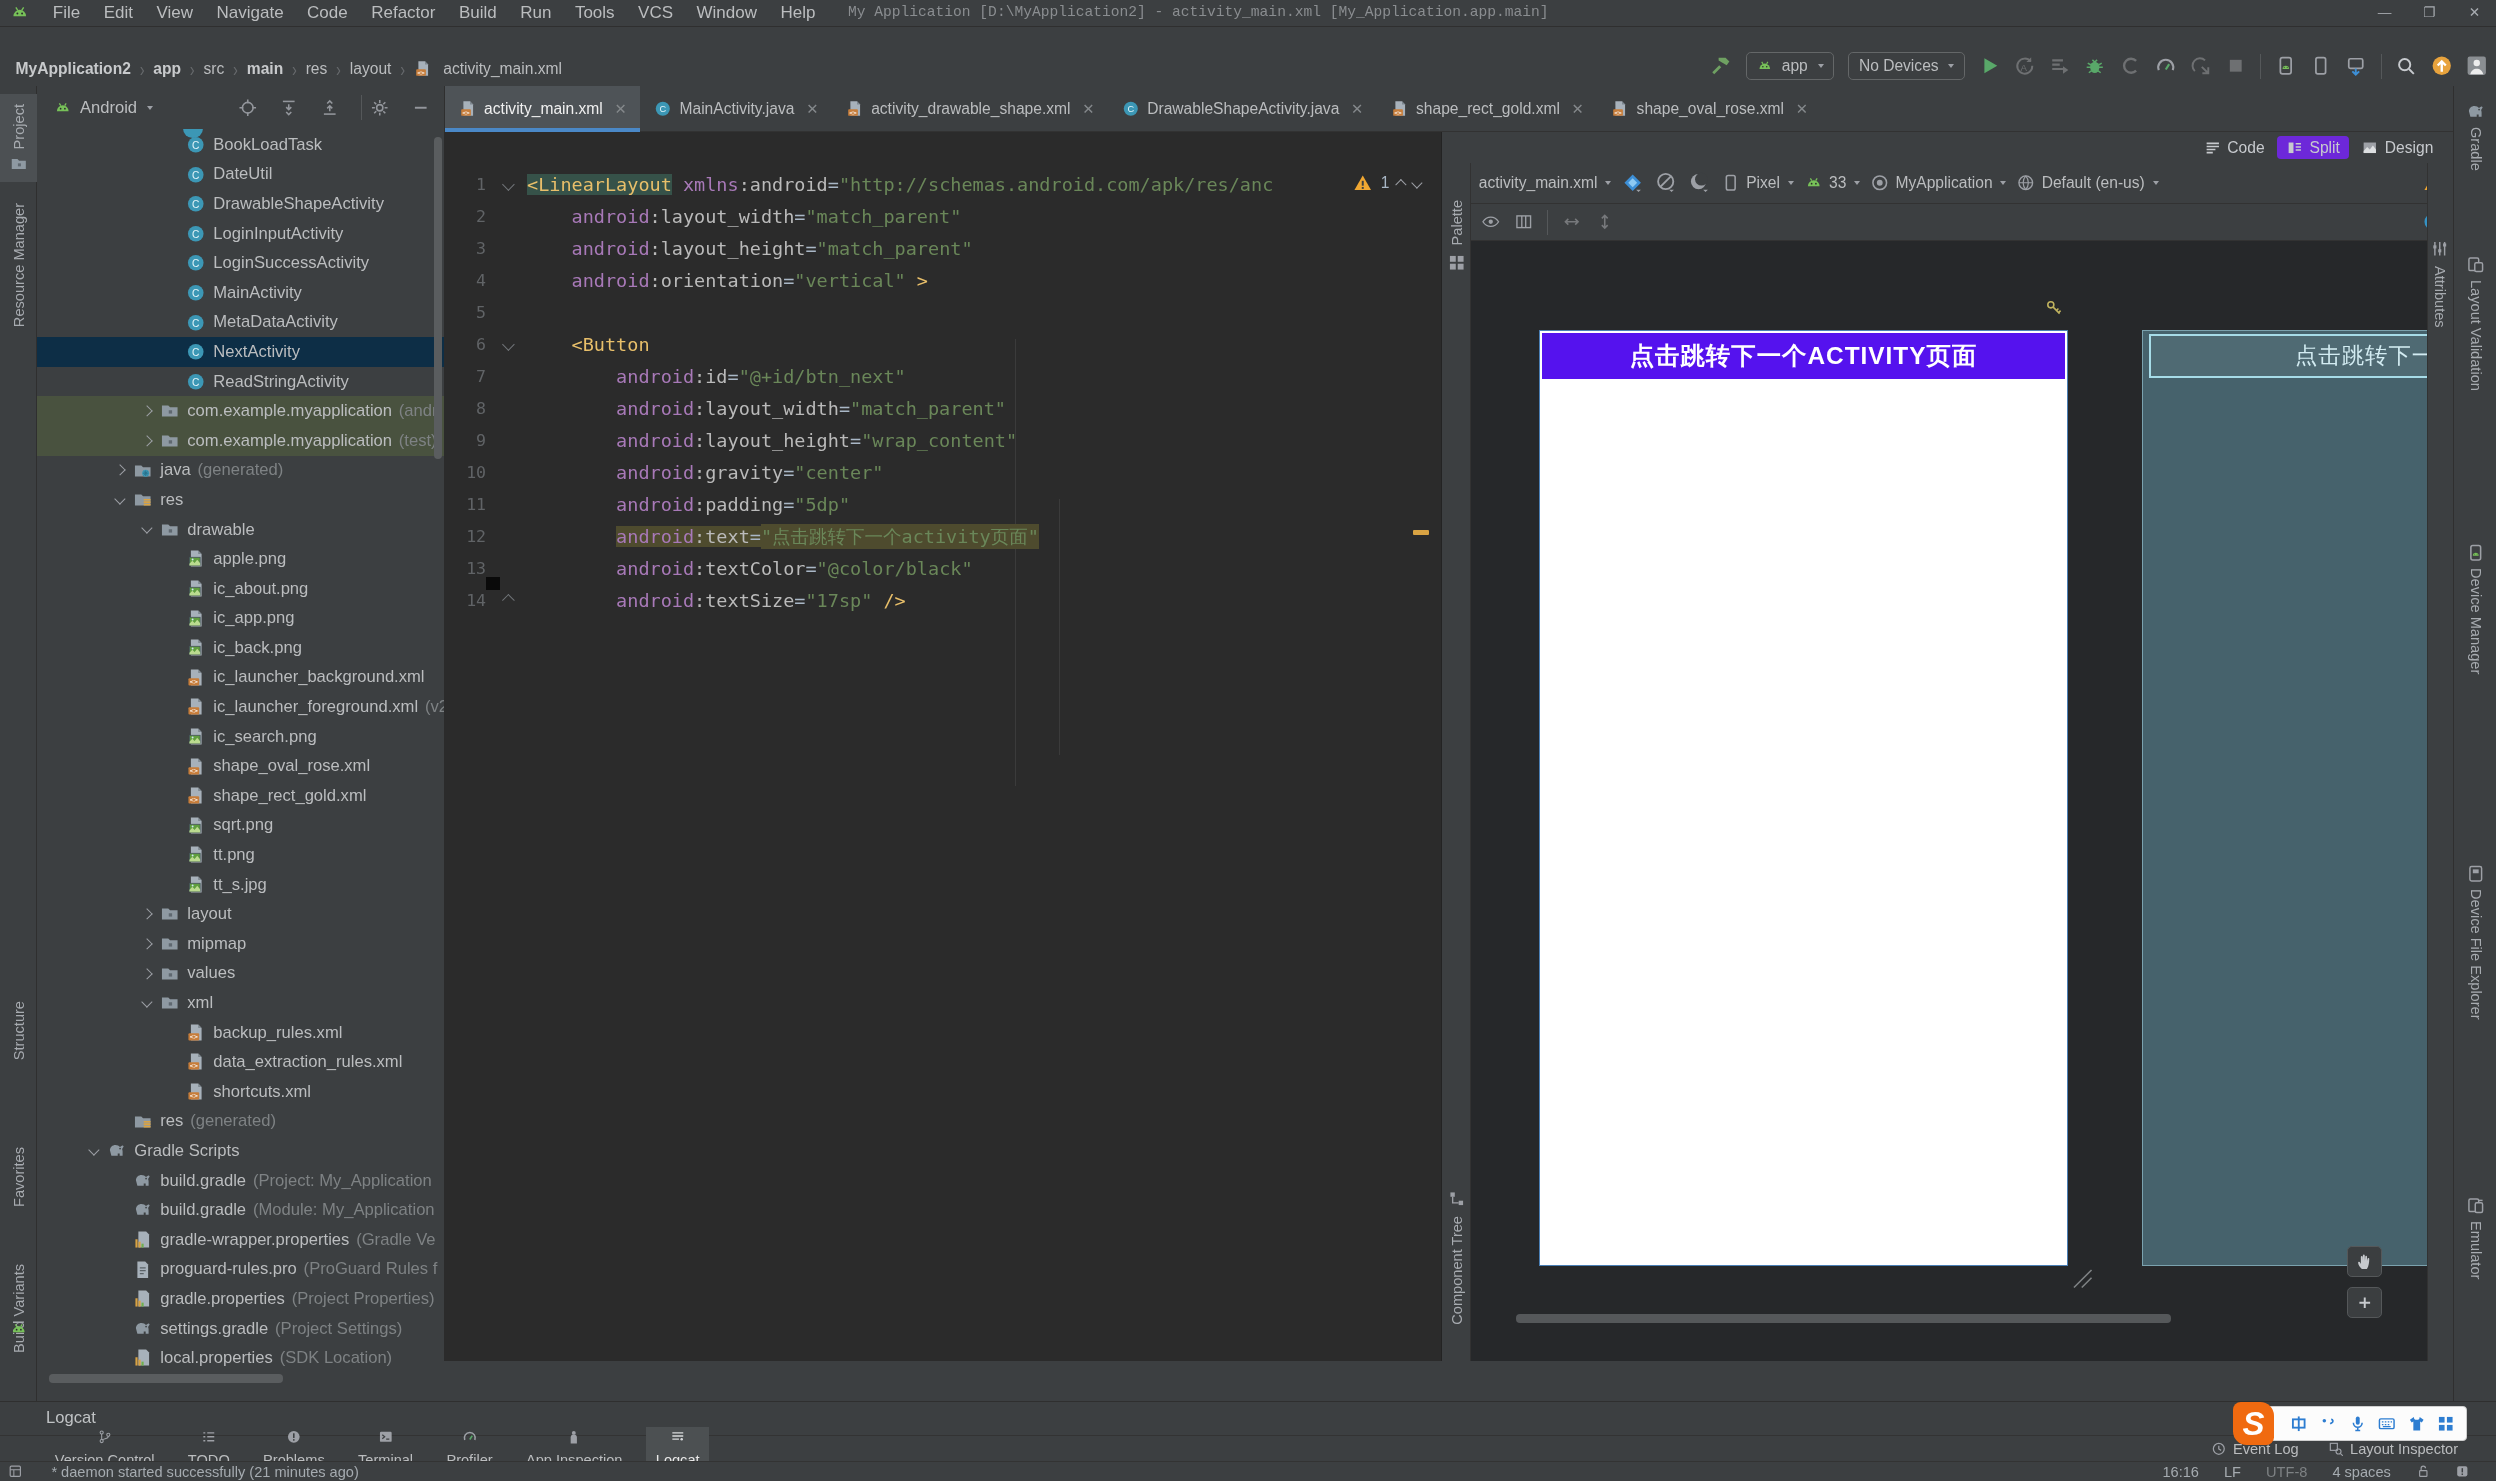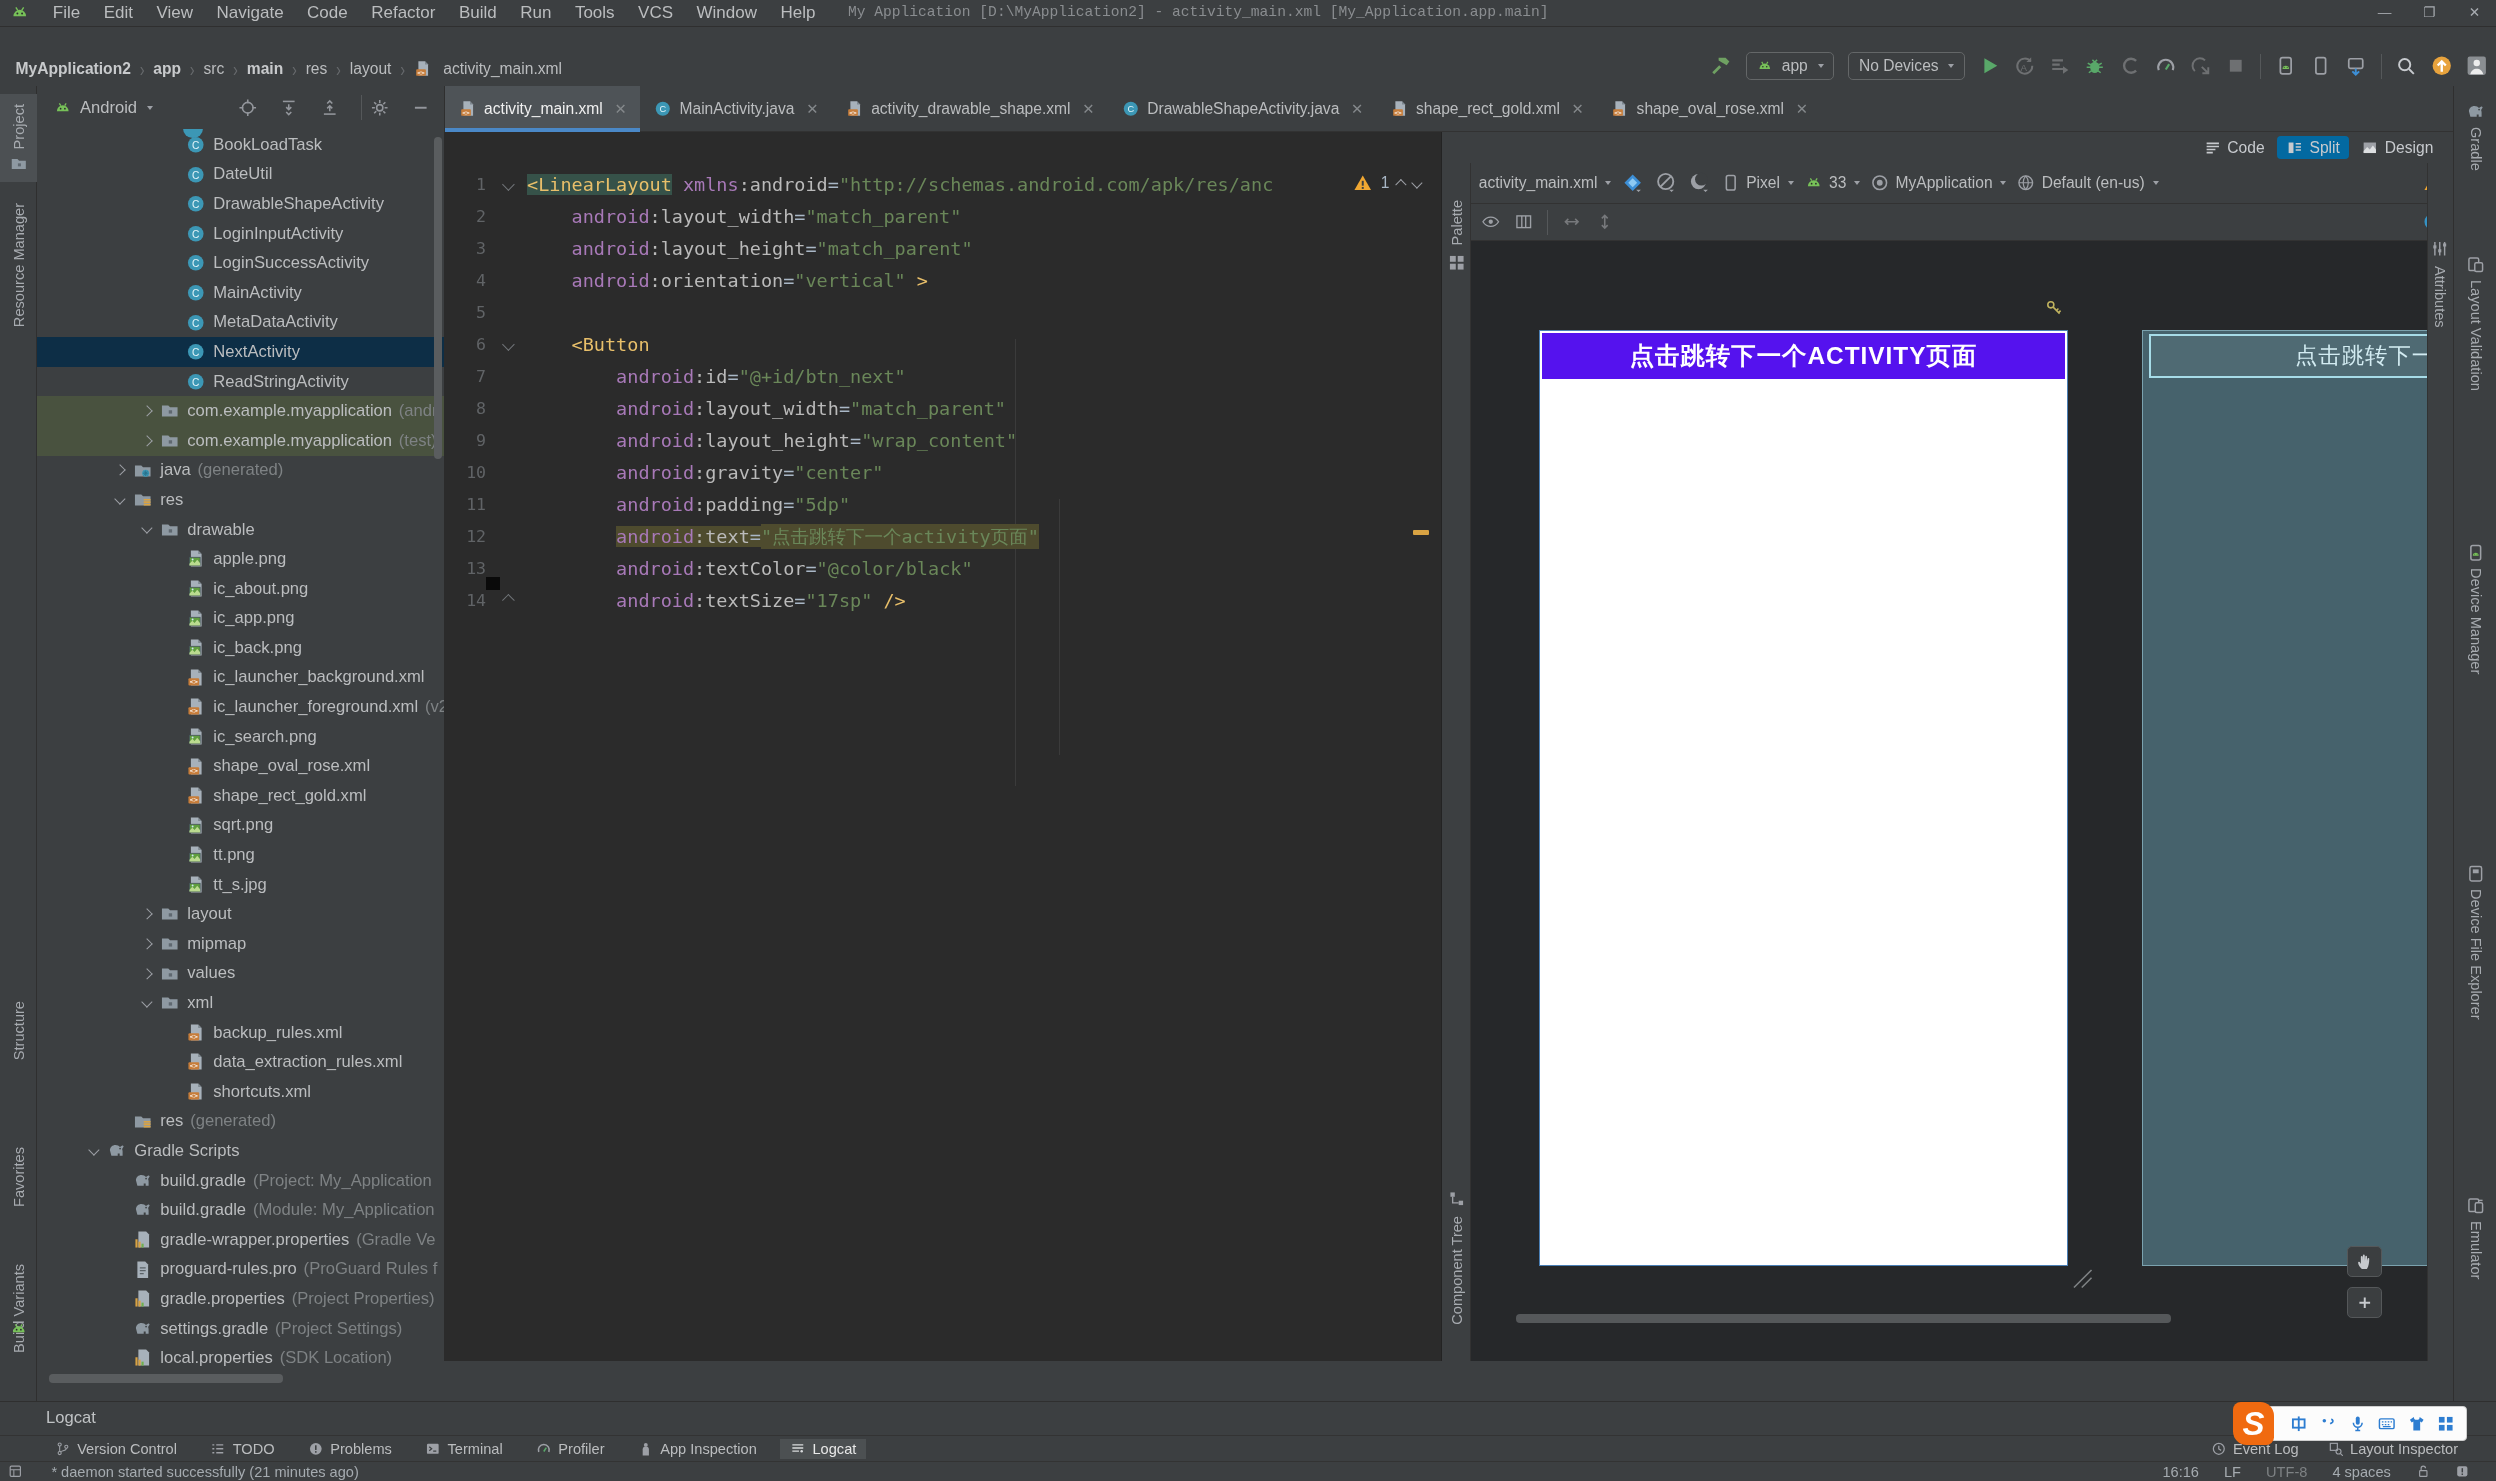--- a/index.html
+++ b/index.html
@@ -105,21 +105,21 @@
   .minichev.up { transform:rotate(-135deg); margin-top:3.9px; }
   .minichev.dn { transform:rotate(45deg); }
   #errstripe { position:absolute; right:12.7px; top:398px; width:16.6px; height:4.9px; background:#D9A343; border-radius:1px;}
 
   
   #designpane { position:absolute; left:1441px; top:132px; width:1011px; height:1229px; background:#26282A;
     border-left:1px solid #232323; }
   #moderow { position:absolute; left:0; top:0; width:100%; height:31px; background:#3C3F41;
     display:flex; justify-content:flex-end; align-items:center; gap:3.9px; padding-right:9.8px; }
   .mode { display:flex; align-items:center; gap:5.9px; padding:2.9px 8.8px; font-size:15.6px; color:#C7CACE; border-radius:3.9px; }
-  .mode.active { background:#0369a1; }
+  .mode.active { background:#6d28d9; }
   #dtoolbar1 { position:absolute; left:29px; top:31px; width:calc(100% - 29px); height:41px; background:#3C3F41;
     display:flex; align-items:center; gap:9.8px; padding:0 9.8px 0 7.8px; font-size:15.6px; border-bottom:1px solid #323232;}
   #dtoolbar2 { position:absolute; left:29px; top:72px; width:calc(100% - 29px); height:37px; background:#3C3F41;
     display:flex; align-items:center; gap:13.7px; padding:0 9.8px; border-bottom:1px solid #323232; }
   .dgroup { display:flex; align-items:center; gap:5.9px; color:#BBBDBF; }
   .push { flex:1; }
   #palettestrip { position:absolute; left:0; top:31px; width:29px; height:1198px; background:#3C3F41;
     border-right:1px solid #323232; }
   #palette-tab { position:absolute; top:37px; left:0; width:29px; display:flex; flex-direction:column; align-items:center; gap:7.8px; color:#A7ABB0; font-size:14.6px;}
   #ctree-tab { position:absolute; top:1026px; left:0; width:29px; display:flex; flex-direction:column; align-items:center; gap:7.8px; color:#A7ABB0; font-size:14.6px;}
@@ -164,21 +164,21 @@
   #ime { position:absolute; left:2233px; top:1404px; width:234px; height:39px; z-index:10; }
   #ime .slogo { position:absolute; left:0; top:-2px; width:41px; height:43px; background:#F06A10;
     border-radius:7.8px 13.7px 7.8px 13.7px; color:#fff; font-weight:bold; font-size:33px; text-align:center;
     line-height:43px; font-style:italic; z-index:2;}
   #ime .bar { position:absolute; left:33px; top:2px; width:201px; height:35px; background:#FCFCFC;
     border:1px solid #CFCFCF; border-radius:3.9px; display:flex; align-items:center; justify-content:space-evenly; padding-left:11.7px;}
 
   
   #bottomstrip { position:absolute; left:0; top:1435px; width:2497px; height:26px; background:#3C3F41;
     display:flex; align-items:center; border-top:1px solid #333; }
-  .btab { display:flex; align-items:center; gap:6.8px; padding:2px 9.8px; margin-right:13.7px; font-size:14.6px; color:#BBBDBF; }
+  .btab { display:flex; align-items:center; gap:6.8px; padding:2px 9.8px; margin-right:13.7px; font-size:14.6px; color:#BBBDBF;flex-direction:column; }
   .btab.active { background:#4C5052; color:#E8E8E8; }
   .btab .ic, .rtool .ic { width:15.6px; height:15.6px; }
   #bs-left { display:flex; margin-left:45px; }
   #bs-right { position:absolute; right:39px; display:flex; gap:29px; }
   .rtool { display:flex; align-items:center; gap:6.8px; font-size:14.6px; color:#BBBDBF; }
 
   
   #statusbar { position:absolute; left:0; top:1461px; width:2497px; height:20.5px; background:#3C3F41;
     border-top:1px solid #333; display:flex; align-items:center; font-size:14.6px; color:#A5ABB0; }
   #statusbar .msg { margin-left:29px; }

